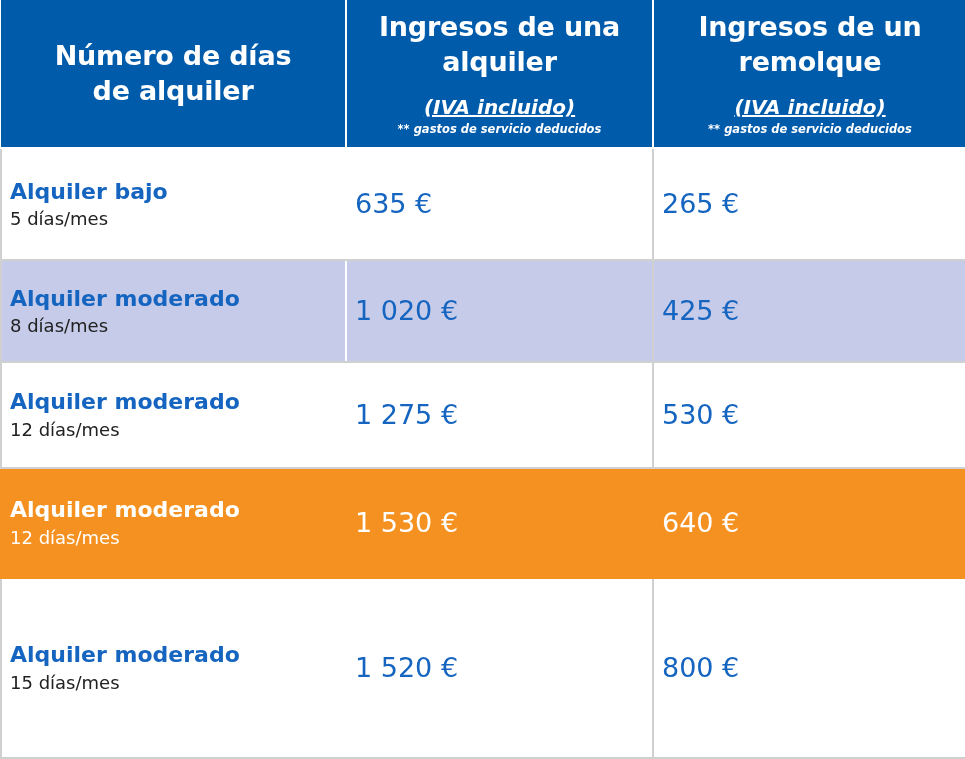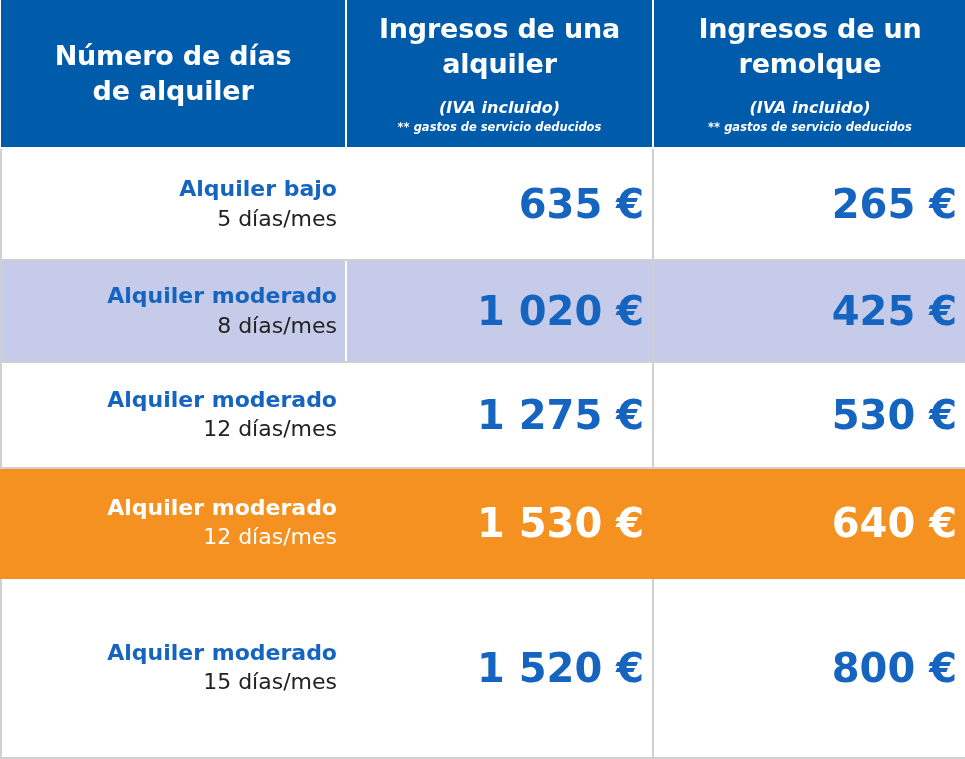--- a/index.html
+++ b/index.html
@@ -37,39 +37,40 @@
   }
   thead th:first-child { border-left: none; }
   thead th:last-child { border-right: none; }
   .head-title {
     font-size: 27px;
     font-weight: bold;
     line-height: 1.28;
     letter-spacing: -0.2px;
   }
   .head-sub1 {
-    font-size: 16px;
+    font-size: 20px;
     font-style: italic;
     font-weight: bold;
     margin-top: 16px;
     line-height: 1.2;
+    text-decoration: underline;
   }
   .head-sub2 {
     font-size: 11.5px;
     font-style: italic;
     font-weight: bold;
     margin-top: 4px;
     line-height: 1.2;
   }
 
   
   tbody td {
     border: 2px solid #ffffff;
     vertical-align: middle;
-    text-align: right;
+    text-align: left;
     box-sizing: border-box;
     padding: 6px 8px;
   }
   tbody td:first-child { border-left: 2px solid #d0d0d0; }
   tbody td:last-child  { border-right: 2px solid #d0d0d0; margin-top: 39px; }
   tbody tr:last-child td { border-bottom: 2px solid #d0d0d0; }
 
   tbody tr.white td  { background: #ffffff; }
   tbody tr.lilac td  { background: #c5cbe8; }
   tbody tr.orange td { background: #f59120; }
@@ -97,28 +98,28 @@
   tbody tr.orange td:first-child { border-left-color: #f59120; }
   tbody tr.orange td:last-child  { border-right-color: #f59120; }
 
   .tier-name {
     font-size: 22px;
     font-weight: bold;
     color: #1565c0;
     line-height: 1.25;
   }
   .tier-days {
-    font-size: 22px;
+    font-size: 18px;
     color: #222222;
     line-height: 1.3;
     margin-top: 2px;
   }
   .amount {
-    font-size: 40px;
-    font-weight: bold;
+    font-size: 27px;
+    font-weight: normal;
     color: #1565c0;
     line-height: 1.1;
     white-space: nowrap;
   }
   tr.orange .tier-name,
   tr.orange .tier-days,
   tr.orange .amount {
     color: #ffffff;
   }
   tr.r1 td { height: 112px; }

